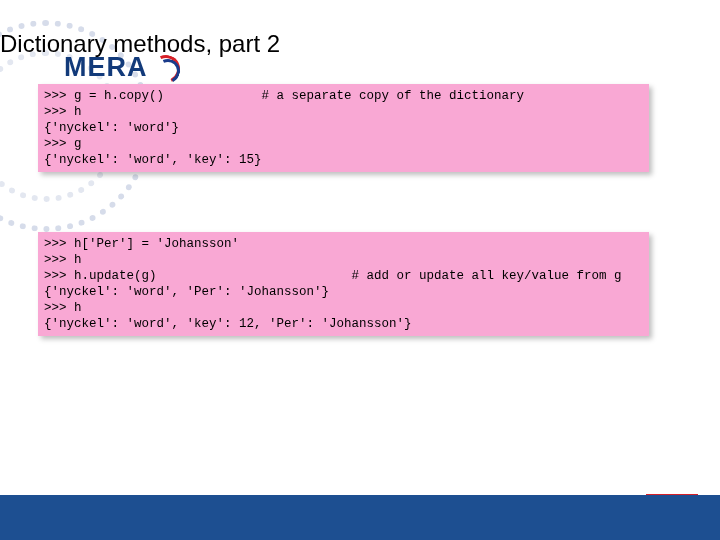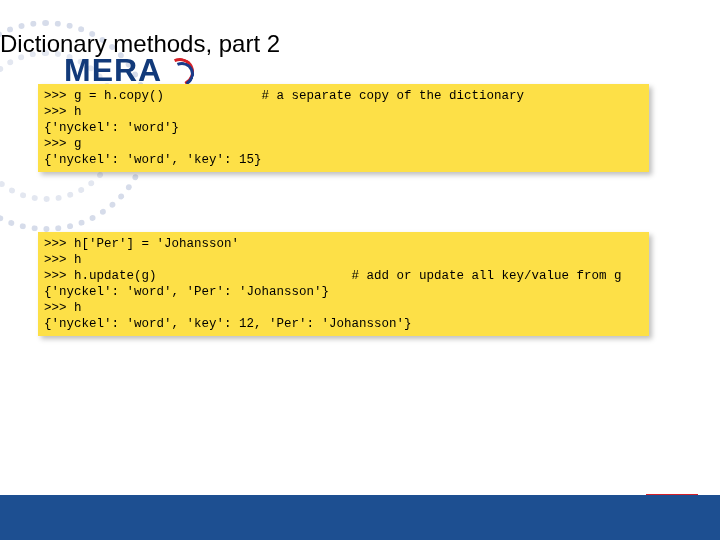--- a/index.html
+++ b/index.html
@@ -34,21 +34,21 @@
     left: 64px;
     top: 52px;
     z-index: 1;
     display: flex;
     align-items: center;
     gap: 4px;
   }
   .logo-text {
     font-family: Arial, Helvetica, sans-serif;
     font-weight: 700;
-    font-size: 32px;
+    font-size: 27px;
     letter-spacing: 1px;
     color: #123a7a;
   }
   .logo-swoosh {
     position: relative;
     width: 30px;
     height: 26px;
   }
   .logo-swoosh .arc {
     position: absolute;
@@ -78,21 +78,21 @@
     text-align: left;
     font-size: 24px;
     font-weight: 400;
     color: #000000;
     z-index: 2;
   }
   .code-block {
     position: absolute;
     left: 38px;
     width: 611px;
-    background: #fde047;
+    background: #f9a8d4;
     font-family: "Courier New", Courier, monospace;
     font-size: 12.5px;
     line-height: 16px;
     color: #000000;
     padding: 4px 6px;
     box-shadow: 3px 3px 5px rgba(0,0,0,0.25);
     z-index: 2;
     box-sizing: border-box;
   }
   #block1 { top: 84px; }

